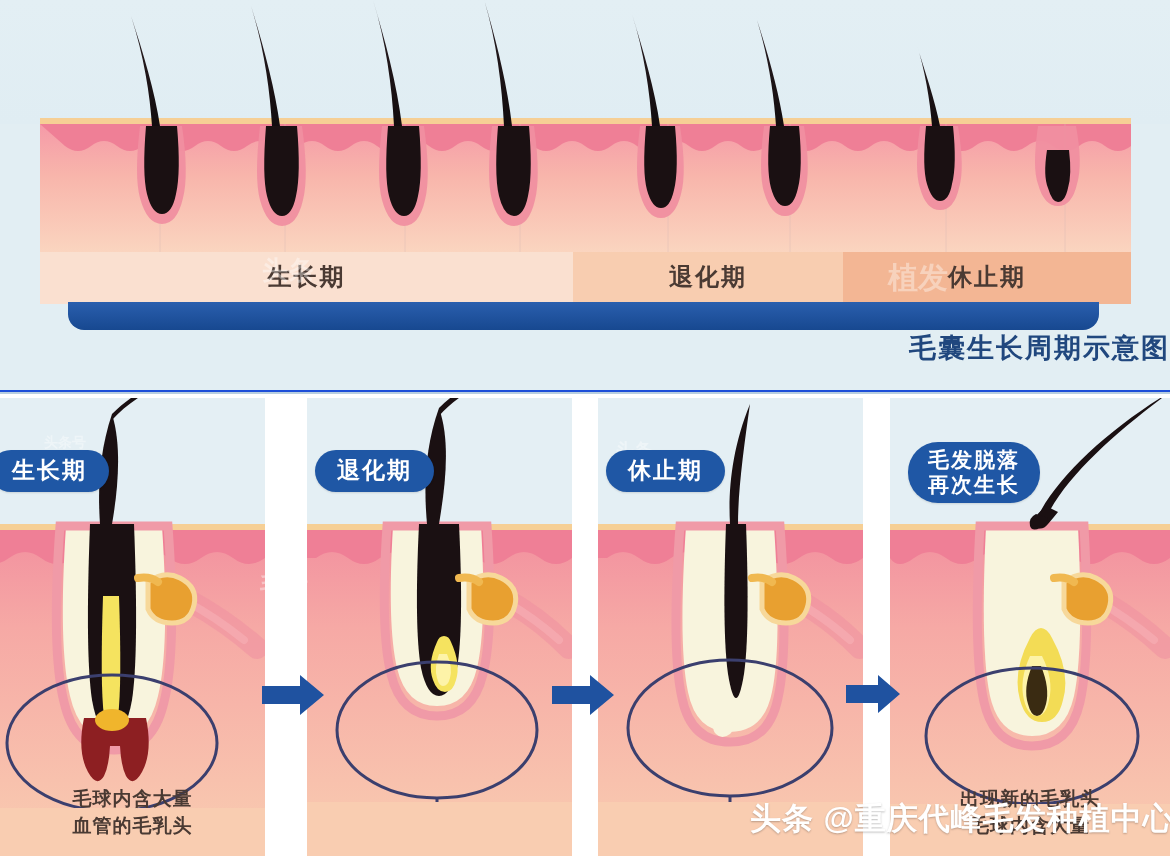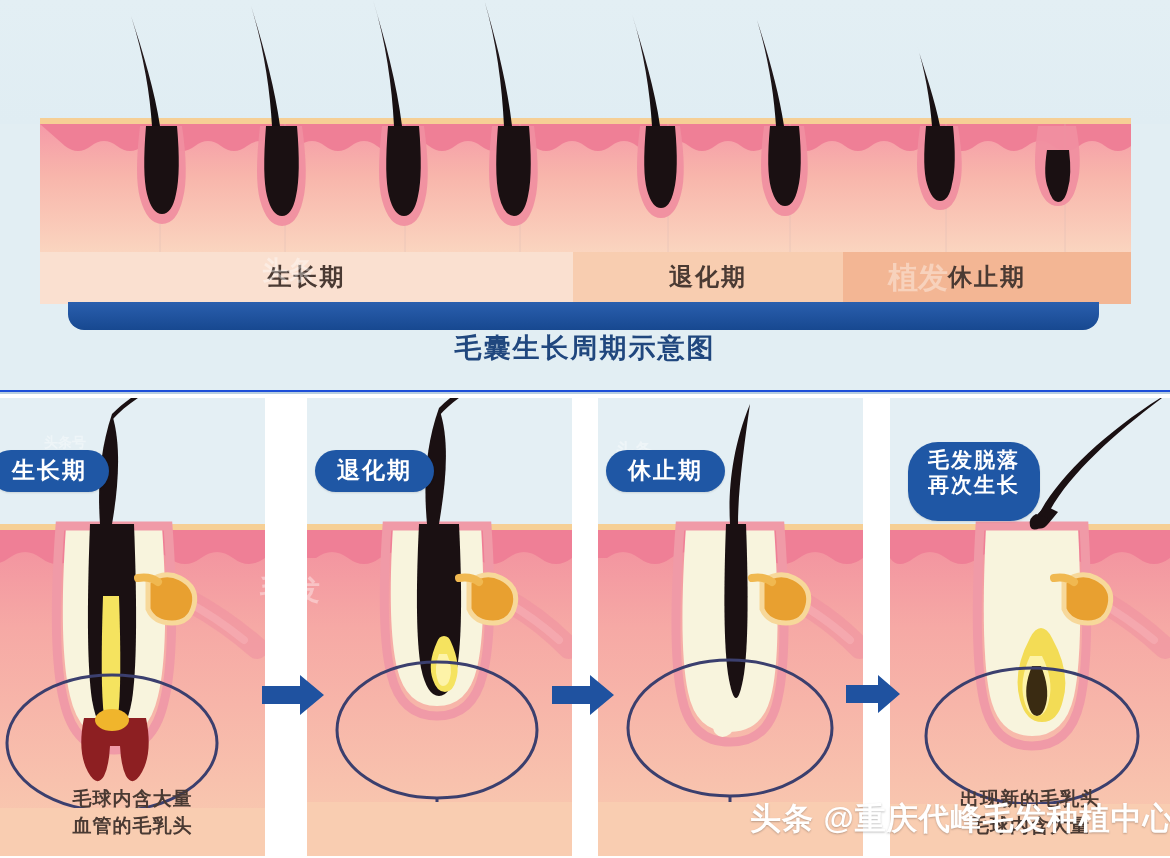--- a/index.html
+++ b/index.html
@@ -18,21 +18,21 @@
     overflow:hidden;
   }
   #top-sky {
     position:absolute; left:0; top:0; width:1170px; height:124px;
     background: linear-gradient(#e3eff4, #e0edf3);
   }
   .top-skin-wrap { position:absolute; left:0; top:0; width:1170px; height:270px; }
 
   #top-title {
     position:absolute; left:0; top:330px; width:1170px;
-    text-align:center;
+    text-align:right;
     font-size:27px; font-weight:bold; color:#20477e;
     letter-spacing:2px;
   }
 
   
   .phase-label {
     position:absolute; top:258px; height:38px; line-height:38px;
     text-align:center; font-size:24px; font-weight:bold; color:#4a3a33;
     letter-spacing:2px;
   }
@@ -57,21 +57,21 @@
     color:#ffffff;
     font-size:23px; font-weight:bold;
     letter-spacing:2px;
     border-radius:26px;
     padding:7px 22px 8px 22px;
     line-height:1.18;
     text-align:left;
     white-space:pre-line;
     box-shadow:0 1px 2px rgba(0,0,0,.12);
   }
-  .badge.two-line { border-radius:30px; padding:6px 20px 23px 20px; font-size:21px; }
+  .badge.two-line { border-radius:30px; padding:6px 20px 5px 20px; font-size:21px; }
 
   .caption {
     position:absolute; z-index:8; width:100%; left:0; bottom:16px;
     text-align:center;
     font-size:19px; font-weight:bold; color:#4a3a33;
     line-height:1.45; letter-spacing:1px;
     white-space:pre-line;
   }
 
   .arrow { position:absolute; z-index:12; }
@@ -379,17 +379,17 @@
     <div style="position:absolute;left:265px;top:0;width:42px;height:466px;background:#ffffff;"></div>
     <div style="position:absolute;left:572px;top:0;width:26px;height:466px;background:#ffffff;"></div>
     <div style="position:absolute;left:863px;top:0;width:27px;height:466px;background:#ffffff;"></div>
 
   </div>
 
   <div class="ghost-wm" style="left:262px;top:253px;font-size:26px;">头条</div>
   <div class="ghost-wm" style="left:888px;top:258px;font-size:30px;">植发</div>
   <div class="ghost-wm" style="left:44px;top:434px;font-size:14px;">头条号</div>
   <div class="ghost-wm" style="left:616px;top:438px;font-size:18px;">头条</div>
-  <div class="ghost-wm" style="left:260px;top:570px;font-size:30px;">毛发</div>
+  <div class="ghost-wm" style="left:260px;top:570px;font-size:24px;">毛发</div>
 
   <div id="watermark">头条 @重庆代峰毛发种植中心</div>
 
 </div>
 
 </body></html>

